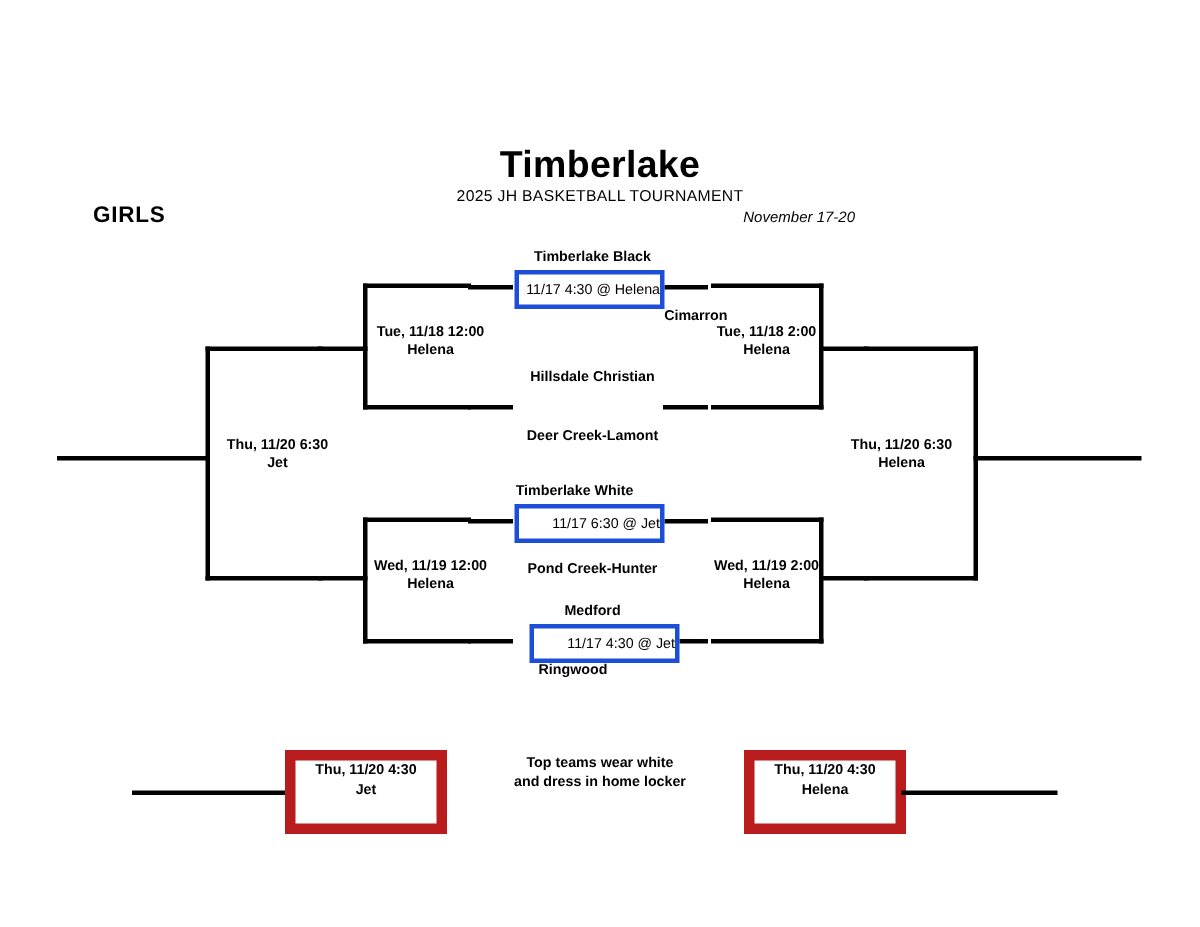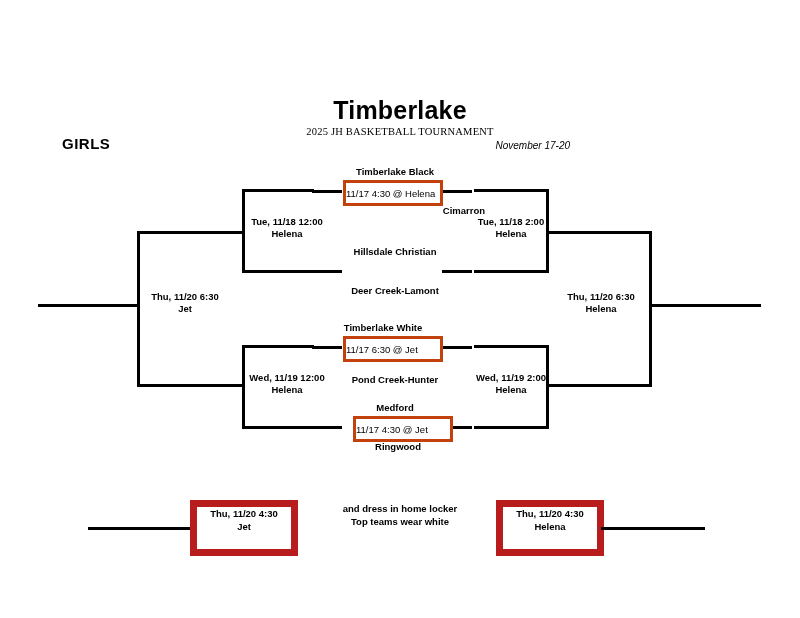--- a/index.html
+++ b/index.html
@@ -35,21 +35,20 @@
   .tourney-title {
     font-size: 25px;
     font-weight: bold;
     letter-spacing: 0.2px;
     line-height: 28px;
   }
   .tourney-sub1 {
     font-size: 10.5px;
     line-height: 15px;
     letter-spacing: 0.2px;
-    font-family: Liberation Serif, serif;
   }
   .tourney-sub2 {
     font-size: 10px;
     font-style: italic;
     line-height: 14px;
     text-align: right;
   }
   .division-label {
     position: absolute;
     left: 62px;
@@ -69,25 +68,25 @@
     position: absolute;
     background: #000000;
     width: 3px;
   }
 
   
   .game-box {
     position: absolute;
     width: 100px;
     height: 26px;
-    border: 3px solid #c2410c;
+    border: 3px solid #1d4ed8;
     box-sizing: border-box;
     display: flex;
     align-items: center;
-    justify-content: flex-start;
+    justify-content: flex-end;
     background: #ffffff;
   }
   .game-box .game-time {
     font-size: 9.5px;
     line-height: 11px;
     white-space: nowrap;
   }
   .team-top, .team-bottom {
     position: absolute;
     width: 180px;
@@ -209,21 +208,21 @@
   <div class="team-top" style="left:293px; top:298px;">Timberlake White</div>
   <div class="game-box" style="left:343px; top:312px;">
     <span class="game-time">11/17 6:30 @ Jet</span>
   </div>
   <div class="team-bottom" style="left:305px; top:350px;">Pond Creek-Hunter</div>
 
   <div class="team-top" style="left:305px; top:378px;">Medford</div>
   <div class="game-box" style="left:353px; top:392px;">
     <span class="game-time">11/17 4:30 @ Jet</span>
   </div>
-  <div class="team-bottom" style="left:308px; top:417px;">Ringwood</div>
+  <div class="team-bottom" style="left:292px; top:417px;">Ringwood</div>
 
   <div class="slot-label" style="left:212px; top:192px;">
     <div>Tue, 11/18 12:00</div>
     <div class="slot-line2">Helena</div>
   </div>
 
   <div class="slot-label" style="left:436px; top:192px;">
     <div>Tue, 11/18 2:00</div>
     <div class="slot-line2">Helena</div>
   </div>
@@ -254,17 +253,17 @@
     <div class="c-line">Jet</div>
   </div>
 
   <div class="consolation-box" style="left:496px; top:476px;">
     <div class="c-line">Thu, 11/20 4:30</div>
     <div class="c-line">Helena</div>
   </div>
   <div class="hline" style="left:601px; top:503px; width:104px;"></div>
 
   <div class="note-block">
+    <div>Top teams wear white</div>
     <div>and dress in home locker</div>
-    <div>Top teams wear white</div>
   </div>
 
 </div>
 
 </body></html>

